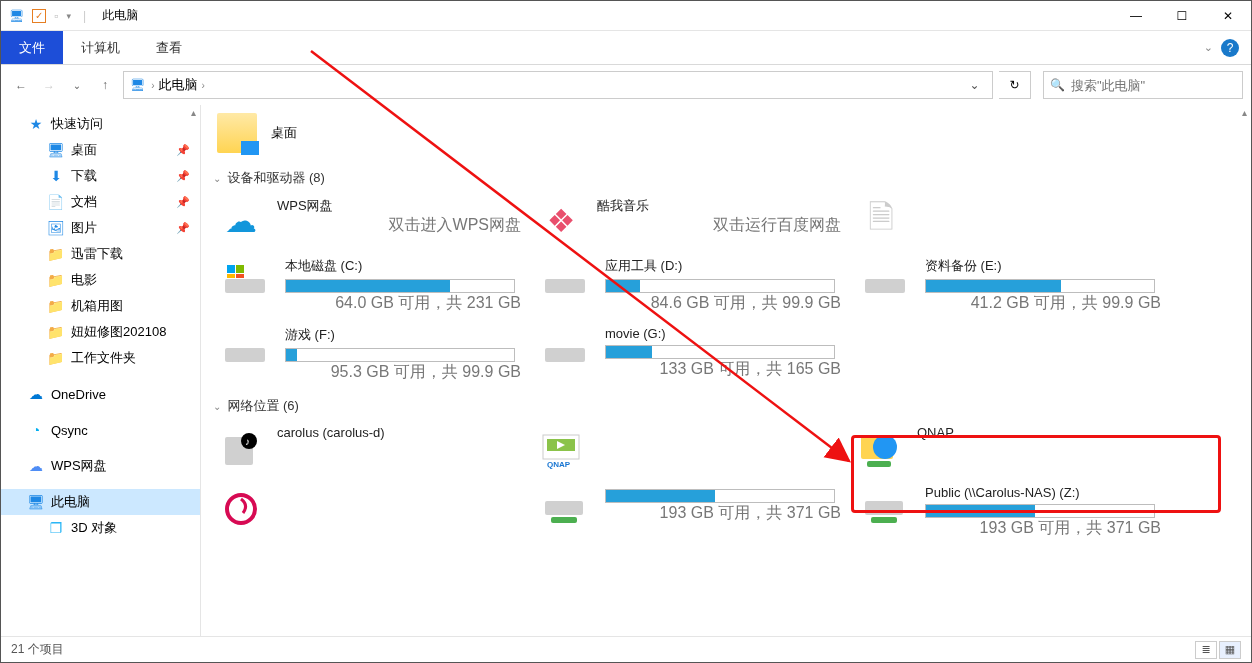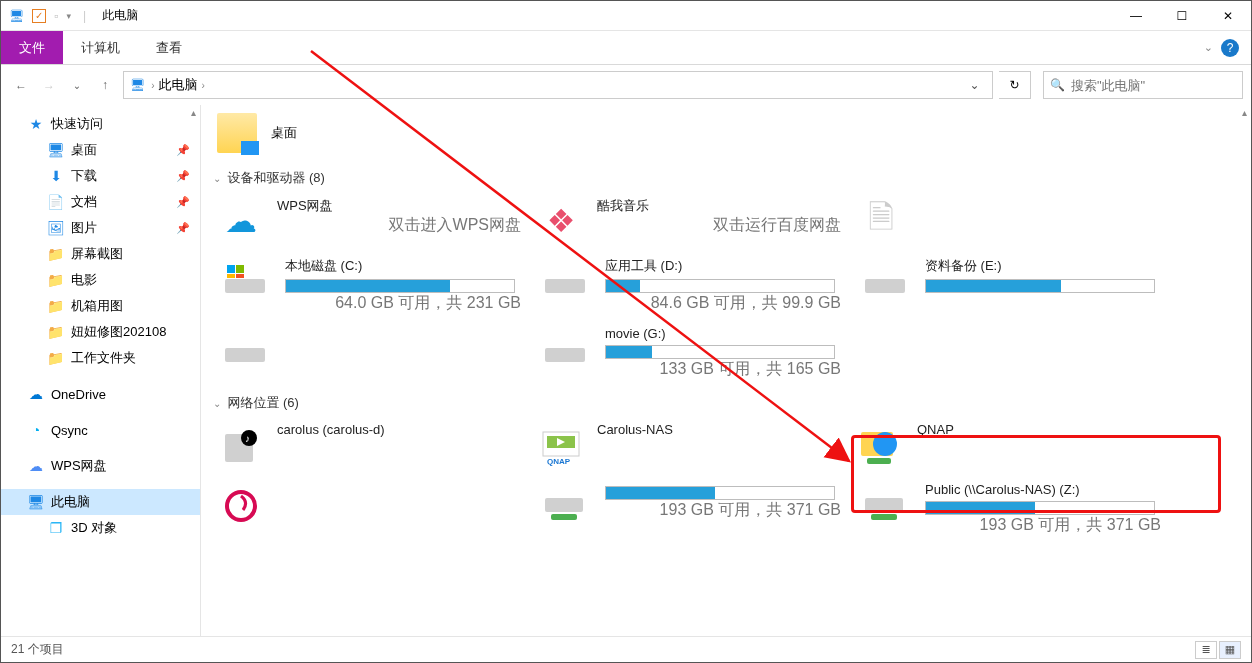--- a/index.html
+++ b/index.html
@@ -9,21 +9,21 @@
 .titlebar { height: 30px; display: flex; align-items: center; background: #fff; border-bottom: 1px solid #e5e5e5; }
 .titlebar .icons { display: flex; align-items: center; gap: 8px; padding: 0 8px; }
 .titlebar .sep { color: #ccc; margin: 0 4px; }
 .titlebar .title { padding-left: 4px; font-size: 12px; }
 .win-controls { margin-left: auto; display: flex; }
 .win-controls div { width: 46px; height: 30px; display: flex; align-items: center; justify-content: center; cursor: default; }
 
 
 .ribbon { height: 34px; display: flex; align-items: stretch; background: #fff; border-bottom: 1px solid #d9d9d9; }
 .ribbon .tab { padding: 0 18px; display: flex; align-items: center; font-size: 13px; color: #333; }
-.ribbon .tab.file { background: #a21caf; color: #fff; }
+.ribbon .tab.file { background: #1d4ed8; color: #fff; }
 .ribbon .rib-right { margin-left: auto; display: flex; align-items: center; padding-right: 12px; gap: 8px; }
 
 
 .addr-row { height: 40px; display: flex; align-items: center; padding: 0 8px; gap: 6px; }
 .nav-btns { display: flex; align-items: center; gap: 4px; }
 .nav-btns .nb { width: 24px; height: 24px; display: flex; align-items: center; justify-content: center; color: #666; }
 .addr-box { flex: 1; height: 28px; border: 1px solid #ccc; display: flex; align-items: center; padding: 0 6px; }
 .addr-box .crumb { display: flex; align-items: center; gap: 4px; font-size: 13px; }
 .addr-right { display: flex; align-items: center; gap: 0; }
 .addr-right .chev { width: 24px; height: 26px; display: flex; align-items: center; justify-content: center; color: #555; border-left: 1px solid transparent; }
@@ -147,21 +147,21 @@
           <span>文档</span>
           <span class="pin">📌</span>
         </li>
       <li class="sub">
           <span class="ic" style="color:#1e88e5">🖼</span>
           <span>图片</span>
           <span class="pin">📌</span>
         </li>
       <li class="sub">
           <span class="ic" style="color:#f5b83d">📁</span>
-          <span>屏幕截图</span>
+          <span>迅雷下载</span>
         </li>
       <li class="sub">
           <span class="ic" style="color:#f5b83d">📁</span>
           <span>电影</span>
         </li>
       <li class="sub">
           <span class="ic" style="color:#f5b83d">📁</span>
           <span>机箱用图</span>
         </li>
       <li class="sub">
@@ -269,27 +269,35 @@
         <div class="iconbox">
             <svg width="48" height="40">
               <rect x="4" y="18" width="40" height="14" rx="2" fill="#d0d0d0"></rect>
             </svg>
           </div>
         <div class="info">
             <div class="name">资料备份 (E:)</div>
             <div class="bar">
               <div class="fill" style="width:59%"></div>
             </div>
+            <div class="sub">41.2 GB 可用，共 99.9 GB</div>
           </div>
       </div>
       <div class="item drive">
         <div class="iconbox">
             <svg width="48" height="40">
               <rect x="4" y="18" width="40" height="14" rx="2" fill="#d0d0d0"></rect>
             </svg>
+          </div>
+        <div class="info">
+            <div class="name">游戏 (F:)</div>
+            <div class="bar">
+              <div class="fill" style="width:5%"></div>
+            </div>
+            <div class="sub">95.3 GB 可用，共 99.9 GB</div>
           </div>
       </div>
       <div class="item drive">
         <div class="iconbox">
             <svg width="48" height="40">
               <rect x="4" y="18" width="40" height="14" rx="2" fill="#d0d0d0"></rect>
             </svg>
           </div>
         <div class="info">
             <div class="name">movie (G:)</div>
@@ -320,23 +328,20 @@
           </div>
       </div>
       <div class="item">
         <div class="iconbox">
             <svg width="44" height="44">
               <rect x="4" y="8" width="36" height="24" fill="#fff" stroke="#ccc"></rect>
               <rect x="8" y="12" width="28" height="12" fill="#8bc34a"></rect>
               <polygon points="18,14 18,22 26,18" fill="#fff"></polygon>
               <text x="8" y="40" font-size="8" fill="#1976d2" font-weight="bold">QNAP</text>
             </svg>
-          </div>
-        <div class="info">
-            <div class="name">Carolus-NAS</div>
           </div>
       </div>
       <div class="item">
         <div class="iconbox">
             <svg width="48" height="48">
               <rect x="4" y="10" width="32" height="24" fill="#ffd452" rx="2"></rect>
               <circle cx="28" cy="22" r="12" fill="#2196f3"></circle>
               <path d="M20 22 Q28 12 36 bourgeois36 22 Q28 32 20 22" fill="#4fc3f7"></path>
               <rect x="10" y="36" width="24" height="6" fill="#4caf50" rx="2"></rect>
             </svg>

